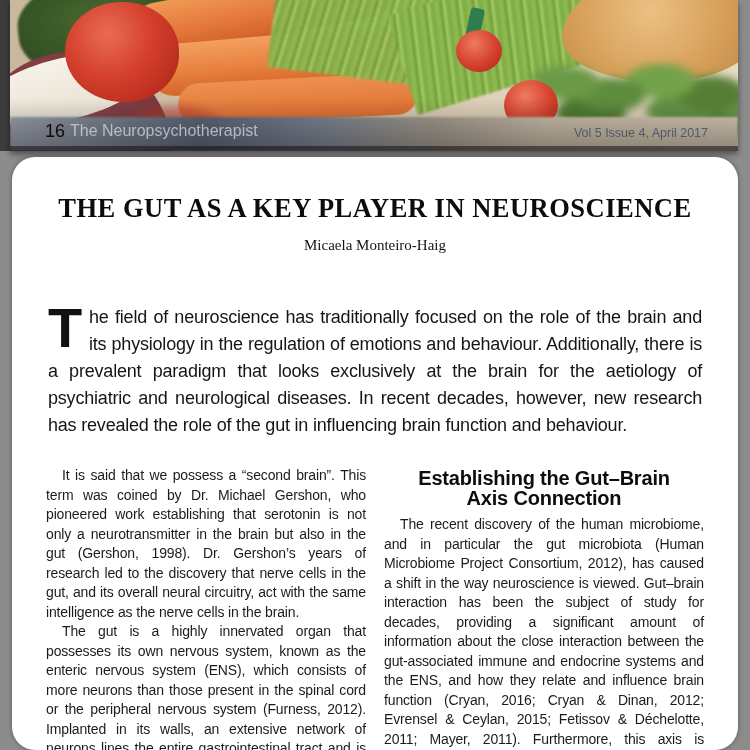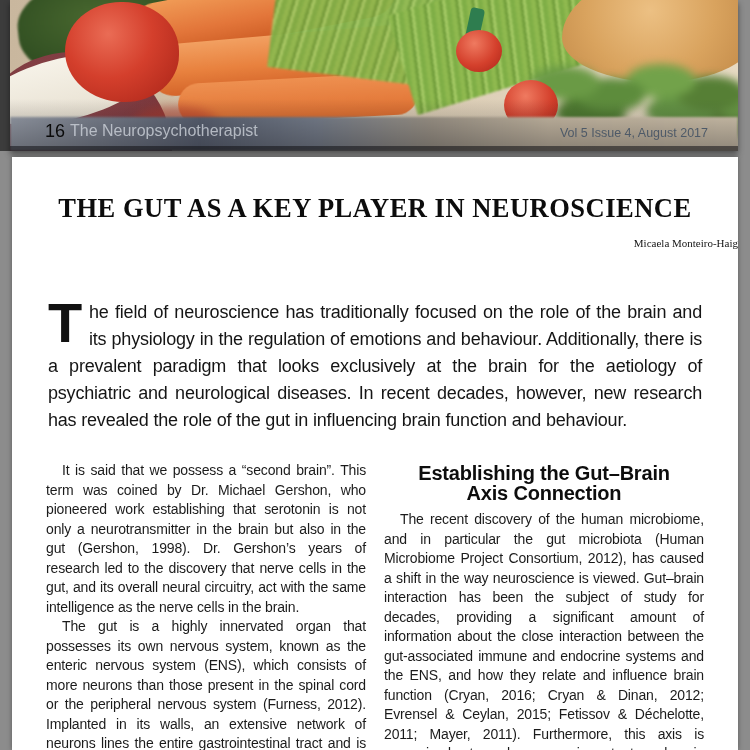--- a/index.html
+++ b/index.html
@@ -50,24 +50,24 @@
     background:linear-gradient(rgba(25,25,30,0),rgba(25,25,30,.38));}
   .bottom-edge{left:0;bottom:0;width:100%;height:5px;background:rgba(18,18,22,.55);}
 
   .banner-footer{position:absolute;left:0;bottom:7px;width:100%;height:22px;}
   .page-num{position:absolute;left:35px;bottom:2px;font-size:18px;font-weight:normal;color:#0a0a0a;}
   .journal{position:absolute;left:60px;bottom:4px;font-size:16px;color:rgba(208,213,220,.78);}
   .issue{position:absolute;right:30px;bottom:4px;font-size:12.5px;color:#4e5a68;}
 
   
   .page{position:absolute;left:12px;top:157px;width:726px;height:593px;background:#ffffff;
-    overflow:hidden;box-shadow:0 0 5px rgba(0,0,0,.35);color:#111;}
+    overflow:hidden;box-shadow:0 0 5px rgba(0,0,0,.35);color:#111;border-radius:23px;}
   h1{margin:36px 24px 0;text-align:center;font-family:"Liberation Serif",serif;
      font-weight:bold;font-size:26.5px;letter-spacing:.5px;color:#0c0c0c;}
-  .author{margin-top:13px;text-align:right;font-family:"Liberation Serif",serif;font-size:11px;color:#141414;}
+  .author{margin-top:13px;text-align:center;font-family:"Liberation Serif",serif;font-size:15px;color:#141414;}
   .intro{margin:50px 36px 0;text-align:justify;font-size:18px;line-height:27px;
      letter-spacing:-.2px;color:#151515;}
   .dropcap{float:left;font-size:56px;line-height:44px;padding:2px 7px 0 0;font-weight:600;color:#111;}
   .columns{display:flex;gap:18px;margin:27px 34px 0;}
   .col{flex:1;min-width:0;text-align:justify;font-size:14px;line-height:19.5px;
      letter-spacing:-.15px;color:#1b1b1b;hyphens:auto;}
   .col p{margin:0;text-indent:16px;}
   .col h2{margin:2px 28px 7px;text-align:center;font-size:20px;line-height:20px;
      font-weight:bold;color:#0d0d0d;letter-spacing:-.2px;}
 </style>
@@ -94,21 +94,21 @@
     <div class="shape bread"></div>
     <div class="shape dill"></div>
     <div class="shape cherry2"></div>
     <div class="shape tray"></div>
     <div class="shape shade-band"></div>
     <div class="shape bottom-edge"></div>
 
     <div class="banner-footer">
       <span class="page-num">16</span>
       <span class="journal">The Neuropsychotherapist</span>
-      <span class="issue">Vol 5 Issue 4, August 2017</span>
+      <span class="issue">Vol 5 Issue 4, April 2017</span>
     </div>
   </div>
 
   <div class="page">
     <h1>THE GUT AS A KEY PLAYER IN NEUROSCIENCE</h1>
     <div class="author">Micaela Monteiro-Haig</div>
 
     <p class="intro"><span class="dropcap">T</span><span>he field of neuroscience has traditionally focused on the role of the brain and its physiology in the regulation of emotions and behaviour. Additionally, there is a prevalent paradigm that looks exclusively at the brain for the aetiology of psychiatric and neurological diseases. In recent decades, however, new research has revealed the role of the gut in influencing brain function and behaviour.</span></p>
 
     <div class="columns">

